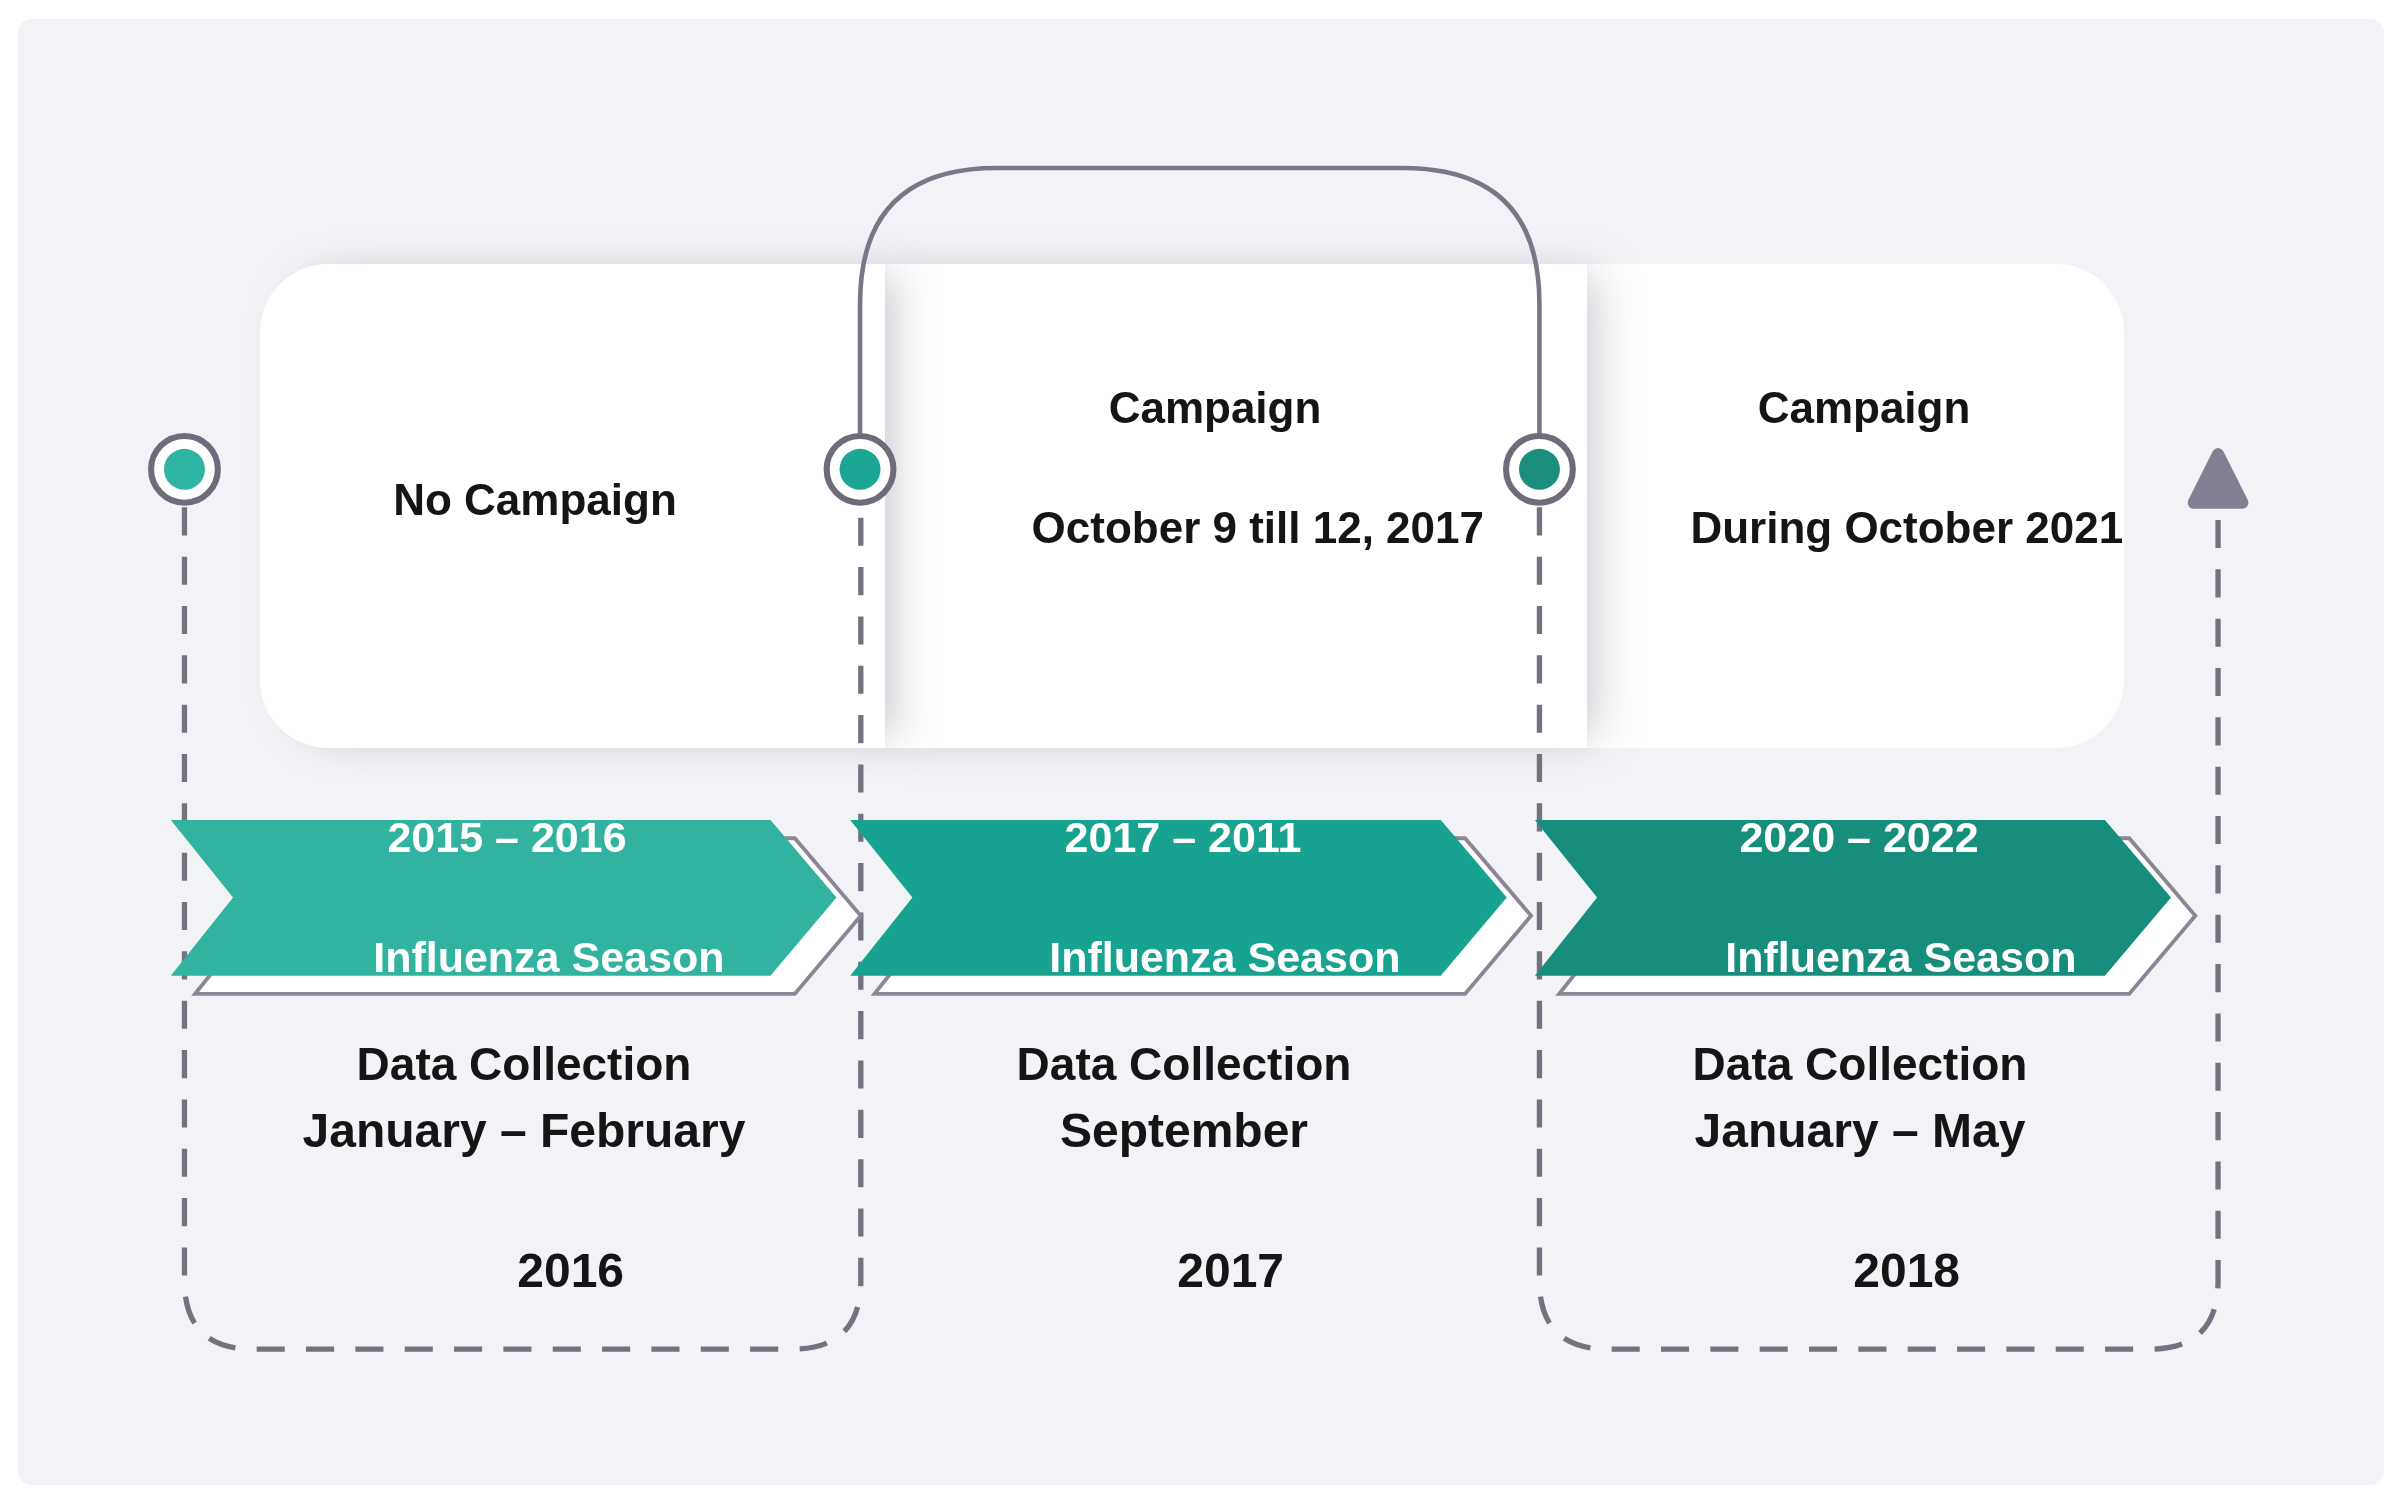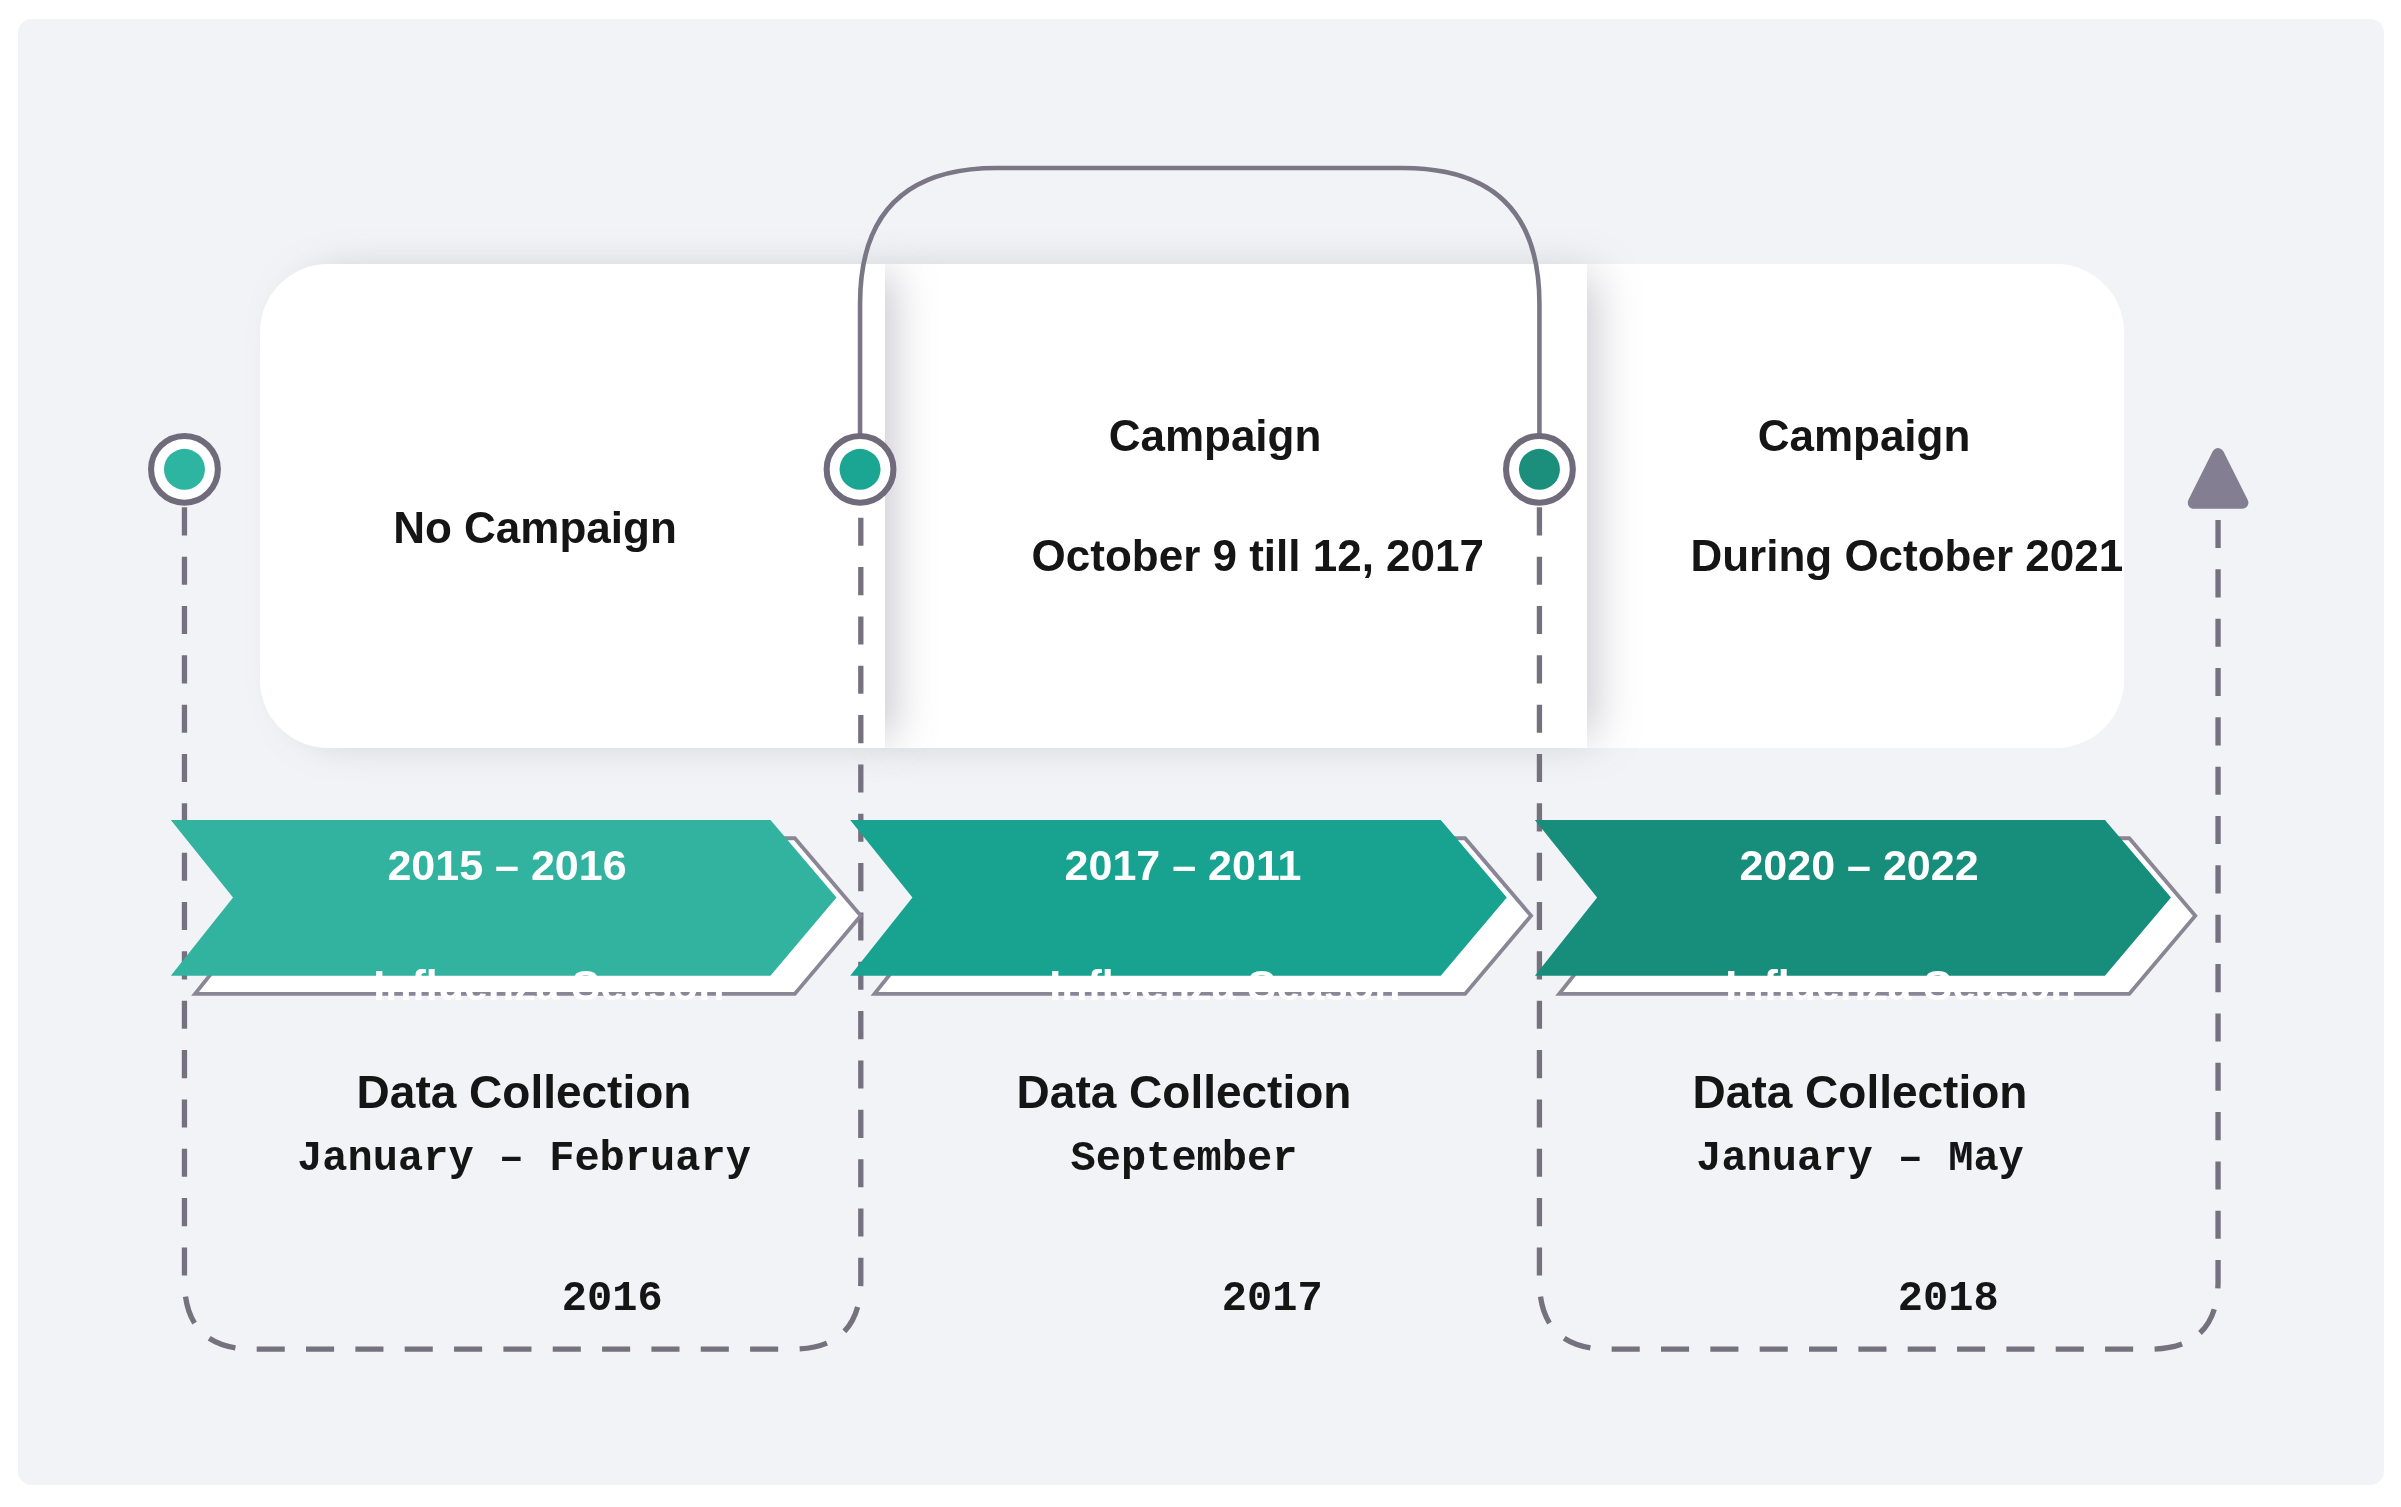--- a/index.html
+++ b/index.html
@@ -10,25 +10,25 @@
   #card-s1{left:260px;width:625px;border-radius:68px 0 0 68px;z-index:3;
            box-shadow:20px 0 42px -10.6px rgba(105,105,125,0.35);}
   #card-s2{left:860px;width:727px;z-index:2;box-shadow:20px 0 42px -10.6px rgba(105,105,125,0.35);}
   #card-s3{left:1541px;width:583px;border-radius:0 68px 68px 0;z-index:1;}
   svg.overlay{position:absolute;left:0;top:0;z-index:4;}
   .dash{fill:none;stroke:var(--line-gray);stroke-width:7;stroke-dasharray:37 28;}
   .arc{fill:none;stroke:var(--arc-gray);stroke-width:6;}
   .ringc{fill:#ffffff;stroke:var(--ring-gray);stroke-width:8;}
   .echo{fill:#ffffff;stroke:var(--echo-gray);stroke-width:5;}
   .txt{position:absolute;z-index:5;transform:translate(-50%,-50%);text-align:center;
-       font-weight:bold;color:var(--text-black);white-space:pre;margin-top:28px;}
+       font-weight:bold;color:var(--text-black);white-space:pre;}
   .toplabel{font-size:44px;line-height:60px;}
   .bannerlabel{font-size:43px;line-height:60px;color:var(--banner-text);z-index:6;}
   .dctitle{font-size:46px;}
-  .dcdate{font-size:42px;line-height:70px;font-family:Liberation Mono, monospace;}
+  .dcdate{font-size:48px;line-height:70px;}
 </style>
 </head>
 <body>
 
 <div id="stage">
   <div id="panel"></div>
 
   <div class="card" id="card-s1"></div>
   <div class="card" id="card-s2"></div>
   <div class="card" id="card-s3"></div>

